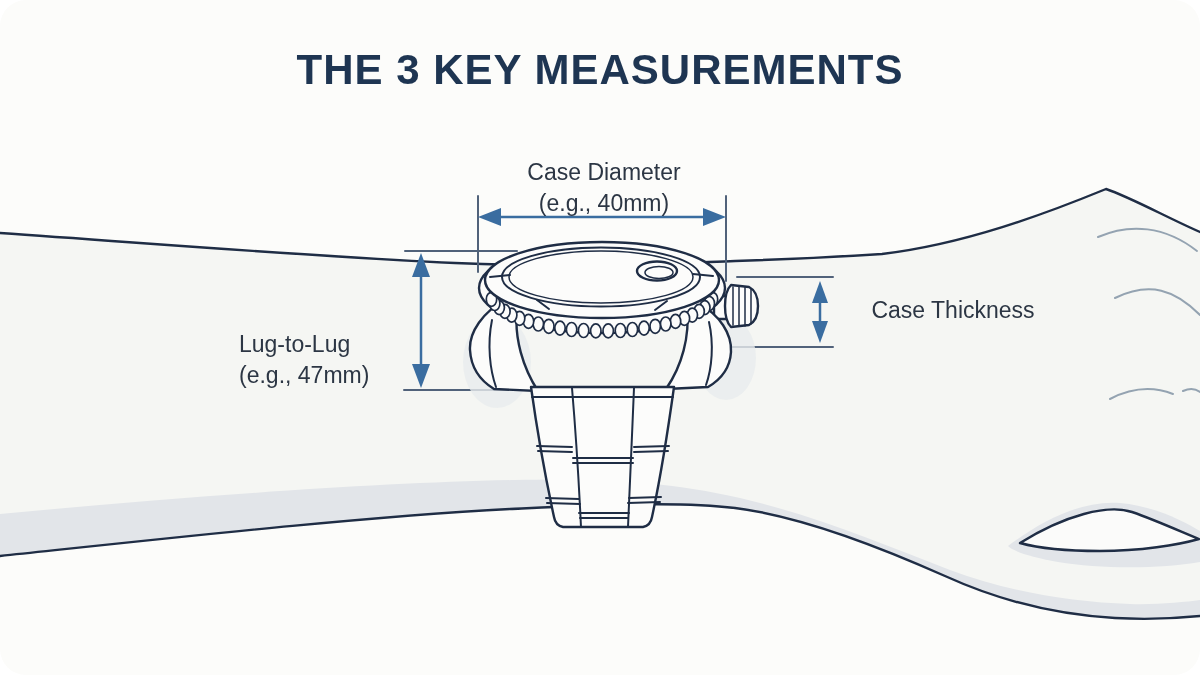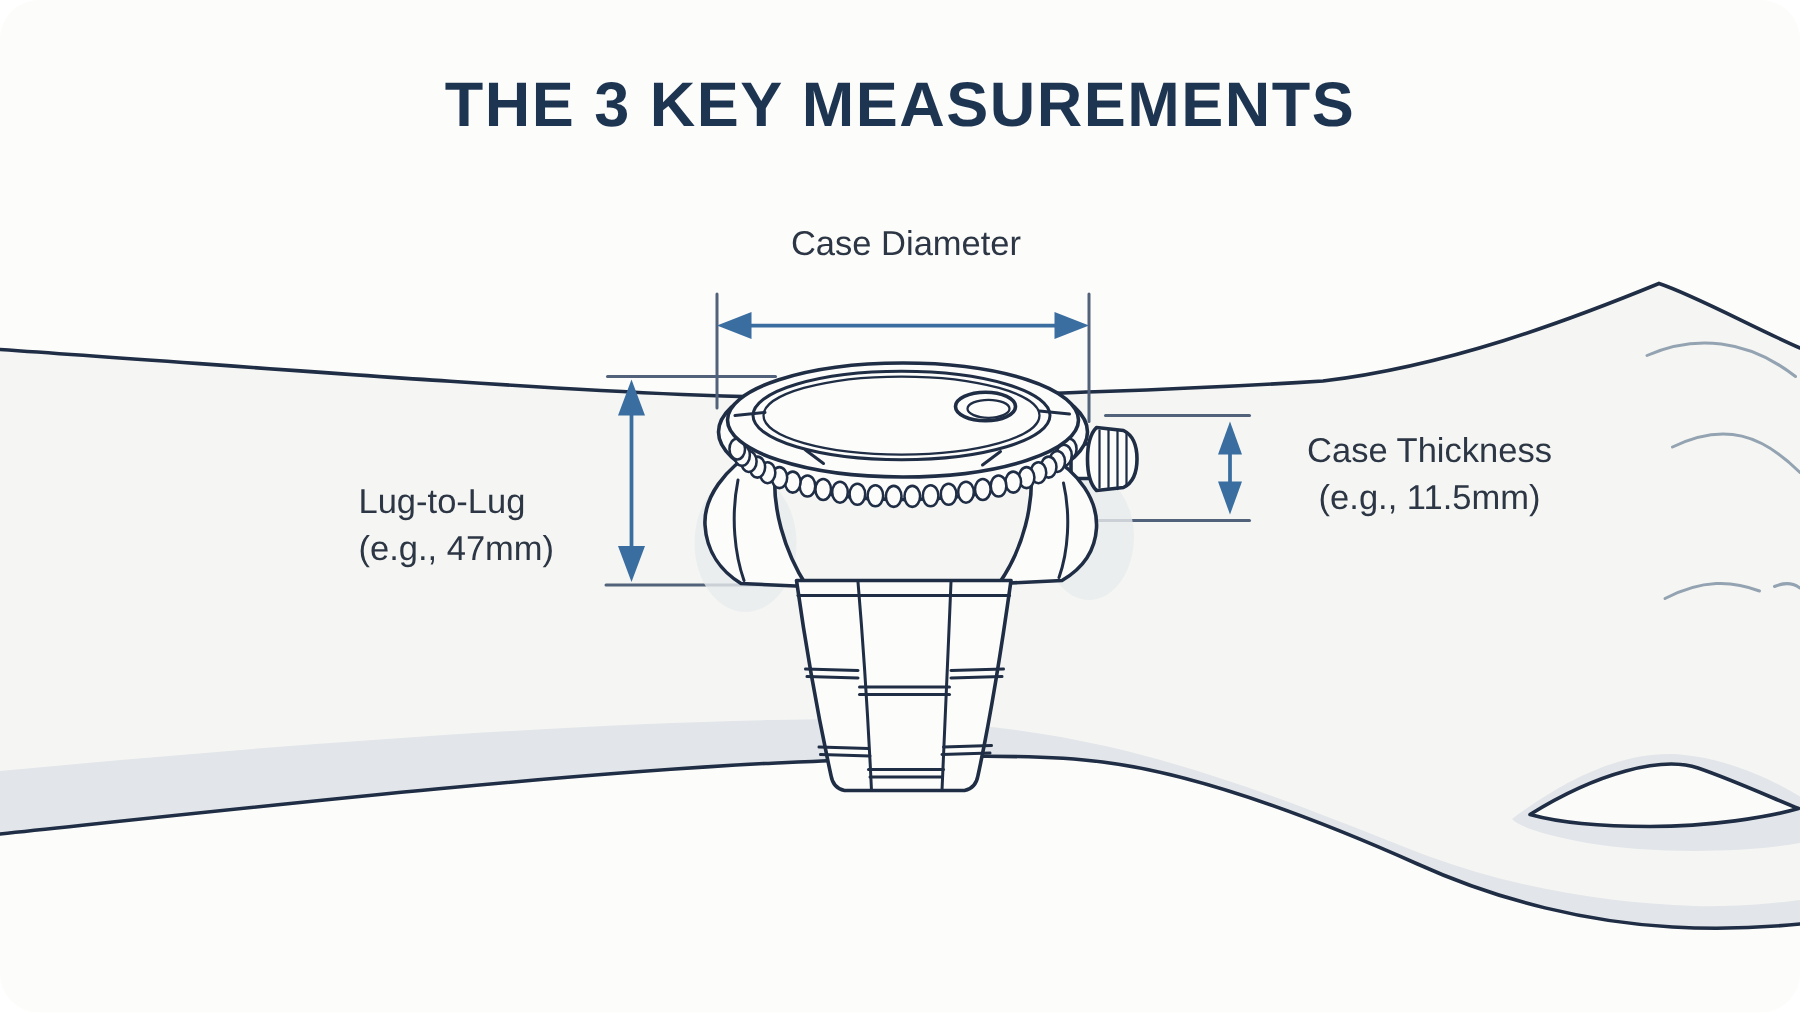--- a/index.html
+++ b/index.html
@@ -25,21 +25,21 @@
   .canvas svg{position:absolute;left:0;top:0;}
   .page-title{
     position:absolute;top:46px;left:0;width:1200px;
     text-align:center;
     font-size:42px;font-weight:700;letter-spacing:1px;
     color:var(--title);
   }
   .measure-label{
     position:absolute;
     color:var(--label);
-    font-size:23px;line-height:31px;font-weight:400;
+    font-size:23px;line-height:31px;font-weight:400;margin-top:10px;
   }
   .measure-label .line{display:block;}
   #label-case-diameter{left:454px;top:147px;width:300px;text-align:center;}
   #label-case-thickness{left:843px;top:285px;width:220px;text-align:center;}
   #label-lug-to-lug{left:239px;top:319px;width:200px;text-align:left;}
 
   .ln-outline{stroke:var(--outline);fill:none;stroke-width:2.4;stroke-linecap:round;}
   .fill-skin{fill:var(--skin);stroke:none;}
   .fill-shadow{fill:var(--shadow);stroke:none;}
   .crease{stroke:var(--crease);fill:none;stroke-width:2;stroke-linecap:round;}
@@ -193,25 +193,25 @@
       </g>
       <ellipse class="watch-part" cx="657" cy="271" rx="20" ry="9.5" data-name="date-window-bubble" stroke-width="2"></ellipse>
       <ellipse class="watch-thin" cx="659" cy="272.5" rx="14" ry="6" data-name="date-window-inner"></ellipse>
     </g>
   </svg>
 
   <div class="page-title" data-name="page-title">THE 3 KEY MEASUREMENTS</div>
 
   <div class="measure-label" id="label-case-diameter" data-name="case-diameter-label">
     <span class="line" data-name="case-diameter-label-name">Case Diameter</span>
+    <span class="line" data-name="case-diameter-label-example">(e.g., 40mm)</span>
   </div>
 
   <div class="measure-label" id="label-case-thickness" data-name="case-thickness-label">
     <span class="line" data-name="case-thickness-label-name">Case Thickness</span>
-    <span class="line" data-name="case-thickness-label-example">(e.g., 11.5mm)</span>
   </div>
 
   <div class="measure-label" id="label-lug-to-lug" data-name="lug-to-lug-label">
     <span class="line" data-name="lug-to-lug-label-name">Lug-to-Lug</span>
     <span class="line" data-name="lug-to-lug-label-example">(e.g., 47mm)</span>
   </div>
 
 </div>
 
 </body></html>

